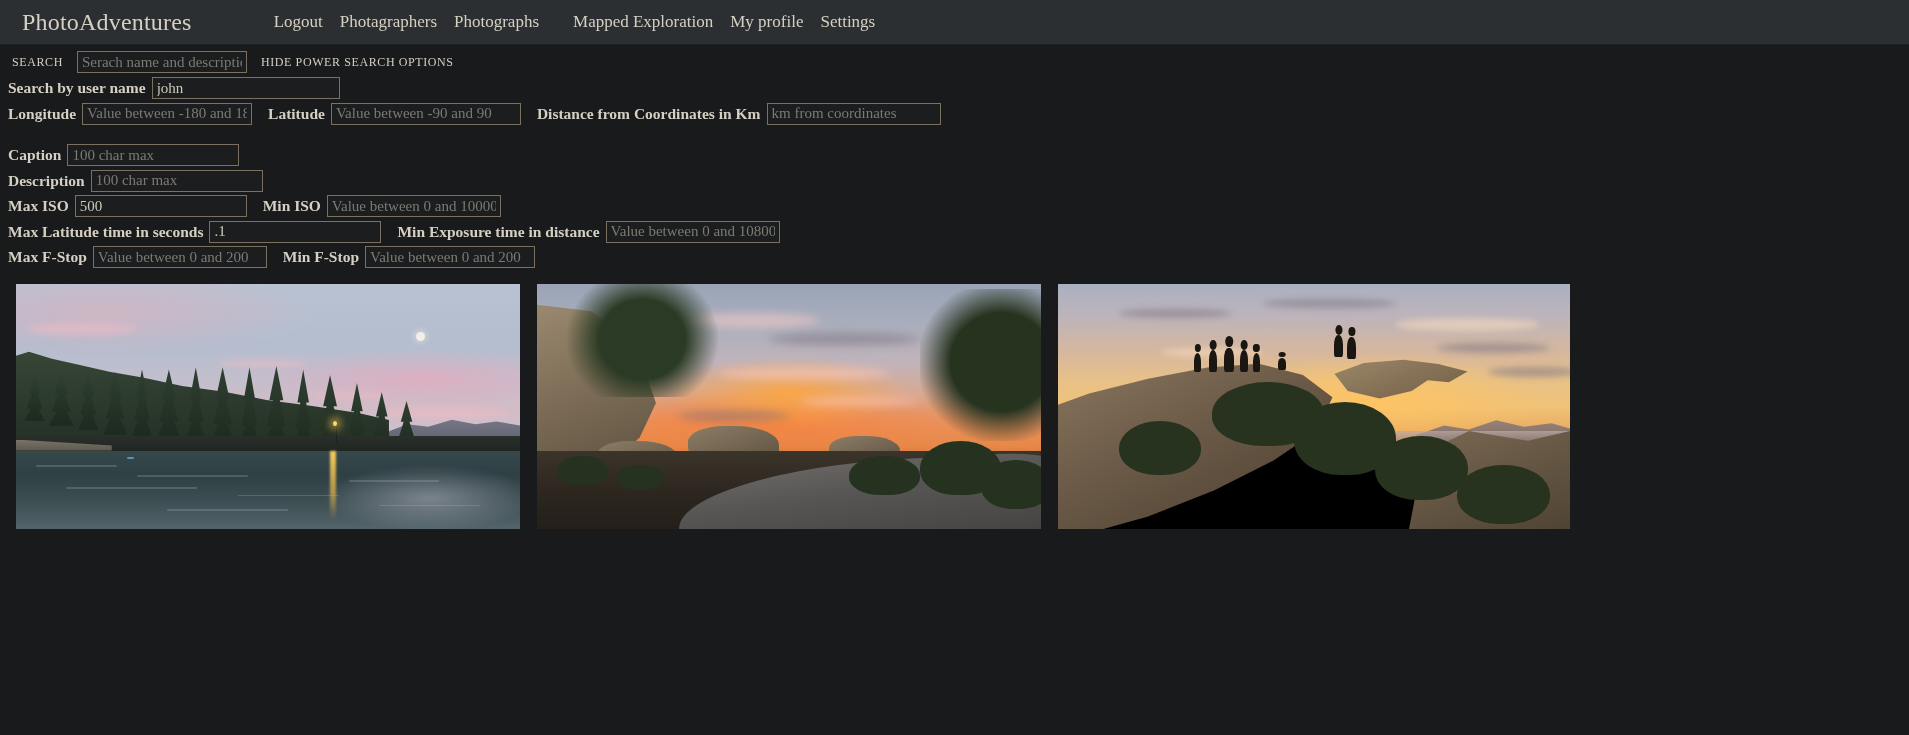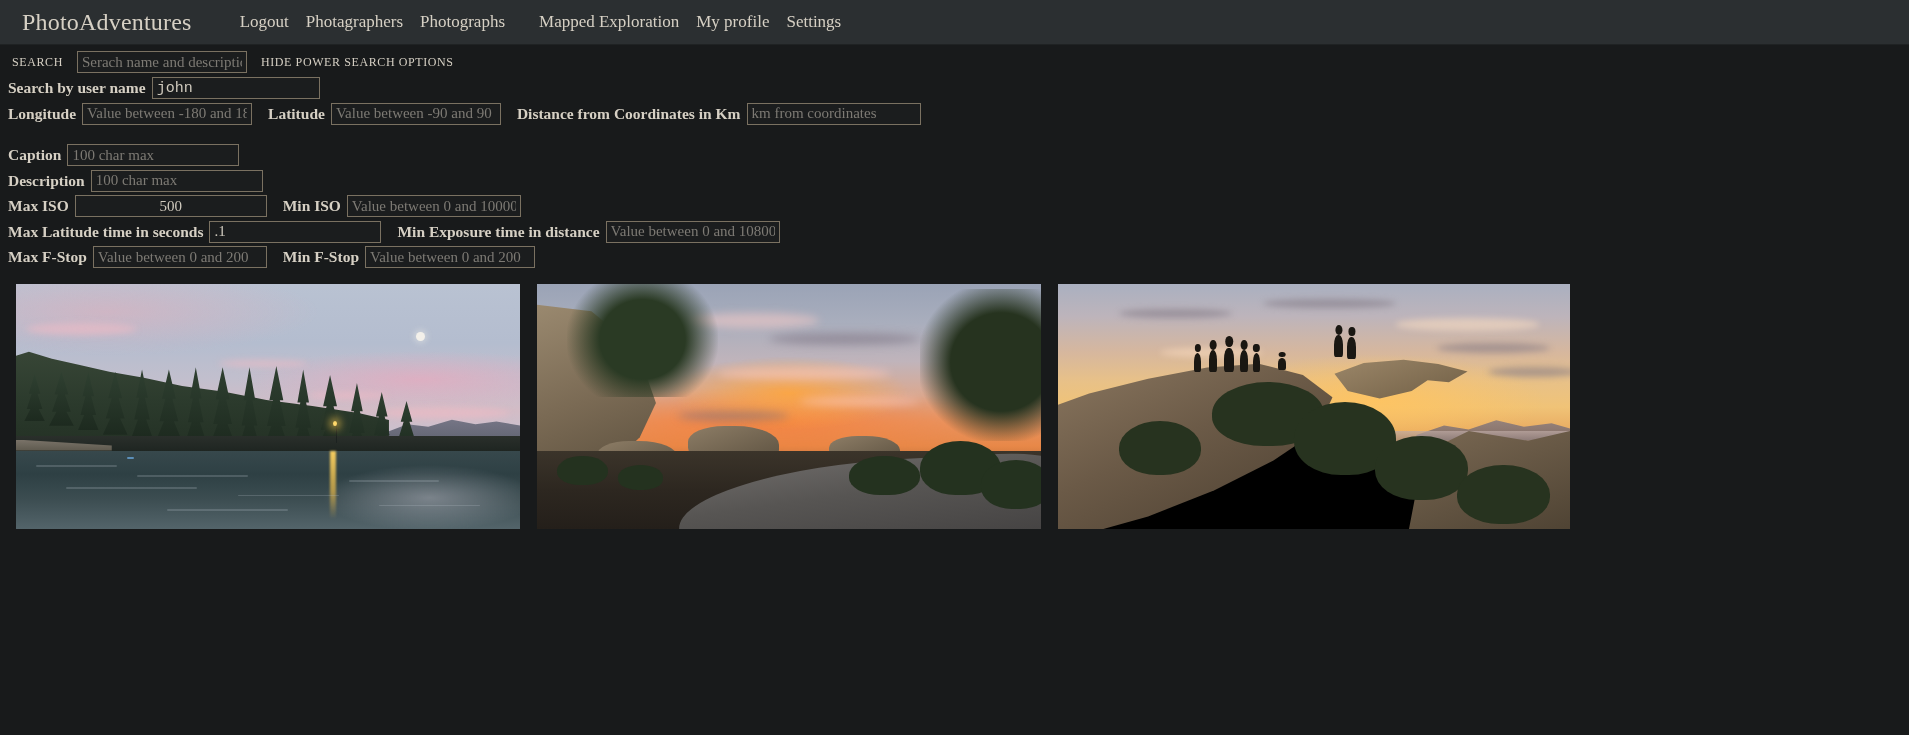--- a/index.html
+++ b/index.html
@@ -17,21 +17,21 @@
     background: #2b2f31;
     display: flex;
     align-items: center;
     padding: 0 0 0 22px;
     border-bottom: 1px solid #1f2223;
   }
   .brand {
     color: #d6d0c4;
     font-size: 24px;
     letter-spacing: .2px;
-    margin-right: 48px;
+    margin-right: 82px;
     white-space: nowrap;
   }
   .nav-links {
     display: flex;
     align-items: center;
     gap: 17px;
   }
   .nav-link {
     color: #d6d0c4;
     font-size: 17px;
@@ -90,28 +90,28 @@
   .note {
     color: #d6d0c4;
     font-size: 15.5px;
     font-weight: bold;
     white-space: nowrap;
     margin: 4px 0 5px 0;
   }
   .spacer-row { height: 16px; }
 
   .w-tags      { width: 150px; }
-  .w-user      { width: 168px; font-family: Liberation Mono, monospace; }
+  .w-user      { width: 188px; }
   .w-search    { width: 170px; }
   .w-lon       { width: 170px; }
-  .w-lat       { width: 170px; }
+  .w-lat       { width: 190px; }
   .w-dist      { width: 174px; }
   .w-caption   { width: 172px; }
   .w-desc      { width: 172px; }
-  .w-maxiso    { width: 192px; text-align: center; }
+  .w-maxiso    { width: 172px; }
   .w-miniso    { width: 174px; }
   .w-maxexp    { width: 172px; }
   .w-minexp    { width: 174px; }
   .w-maxfstop  { width: 174px; }
   .w-minfstop  { width: 170px; }
 
   .gap-lg { margin-left: 10px; }
 
   
   .gallery {

